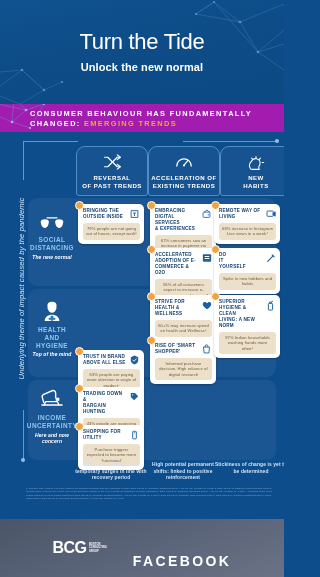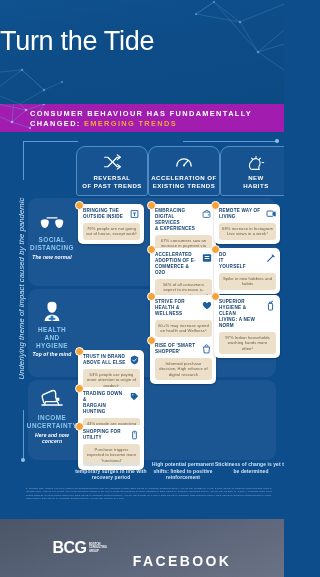--- a/index.html
+++ b/index.html
@@ -13,22 +13,22 @@
   .page{position:absolute;inset:0;width:284px;height:577px;overflow:hidden;}
 
   
   .hero{
     position:absolute;left:0;top:0;width:284px;height:104px;
     background:linear-gradient(170deg,#0f528f 0%,#0d4c87 45%,#0c4a84 100%);
     overflow:hidden;
   }
   .hero-net{position:absolute;inset:0;opacity:.55;}
   .hero-title{
-    position:absolute;left:0;top:26px;width:284px;
-    font-size:27px;line-height:31px;font-weight:400;letter-spacing:-.3px;
+    position:absolute;left:0;top:26px;width:284px;text-align:center;
+    font-size:22px;line-height:31px;font-weight:400;letter-spacing:-.3px;
     color:#ffffff;
   }
   .hero-sub{
     position:absolute;left:0;top:61px;width:284px;text-align:center;
     font-size:11px;font-weight:700;letter-spacing:.1px;color:#ffffff;
   }
 
   
   .banner{
     position:absolute;left:0;top:104px;width:284px;height:28px;
@@ -166,20 +166,21 @@
         <path d="M0 72 L22 70"></path>
         <path d="M44 90 L62 82"></path>
       </g>
       <g fill="#9fc9ea">
         <circle cx="22" cy="70" r="1.2"></circle>
           <circle cx="44" cy="90" r="1.2"></circle>
           <circle cx="62" cy="82" r="1"></circle>
       </g>
     </svg>
     <div class="hero-title">Turn the Tide</div>
+    <div class="hero-sub">Unlock the new normal</div>
   </div>
 
   <div class="banner">
     <svg class="banner-net" viewBox="0 0 70 48">
       <g stroke="#5fa0d8" stroke-width=".6" fill="none" opacity=".9">
         <path d="M2 10 L18 4 L30 16 L16 28 L2 22 Z"></path>
         <path d="M18 4 L16 28"></path>
           <path d="M2 10 L30 16"></path>
         <path d="M30 16 L48 10"></path>
           <path d="M16 28 L34 34"></path>

